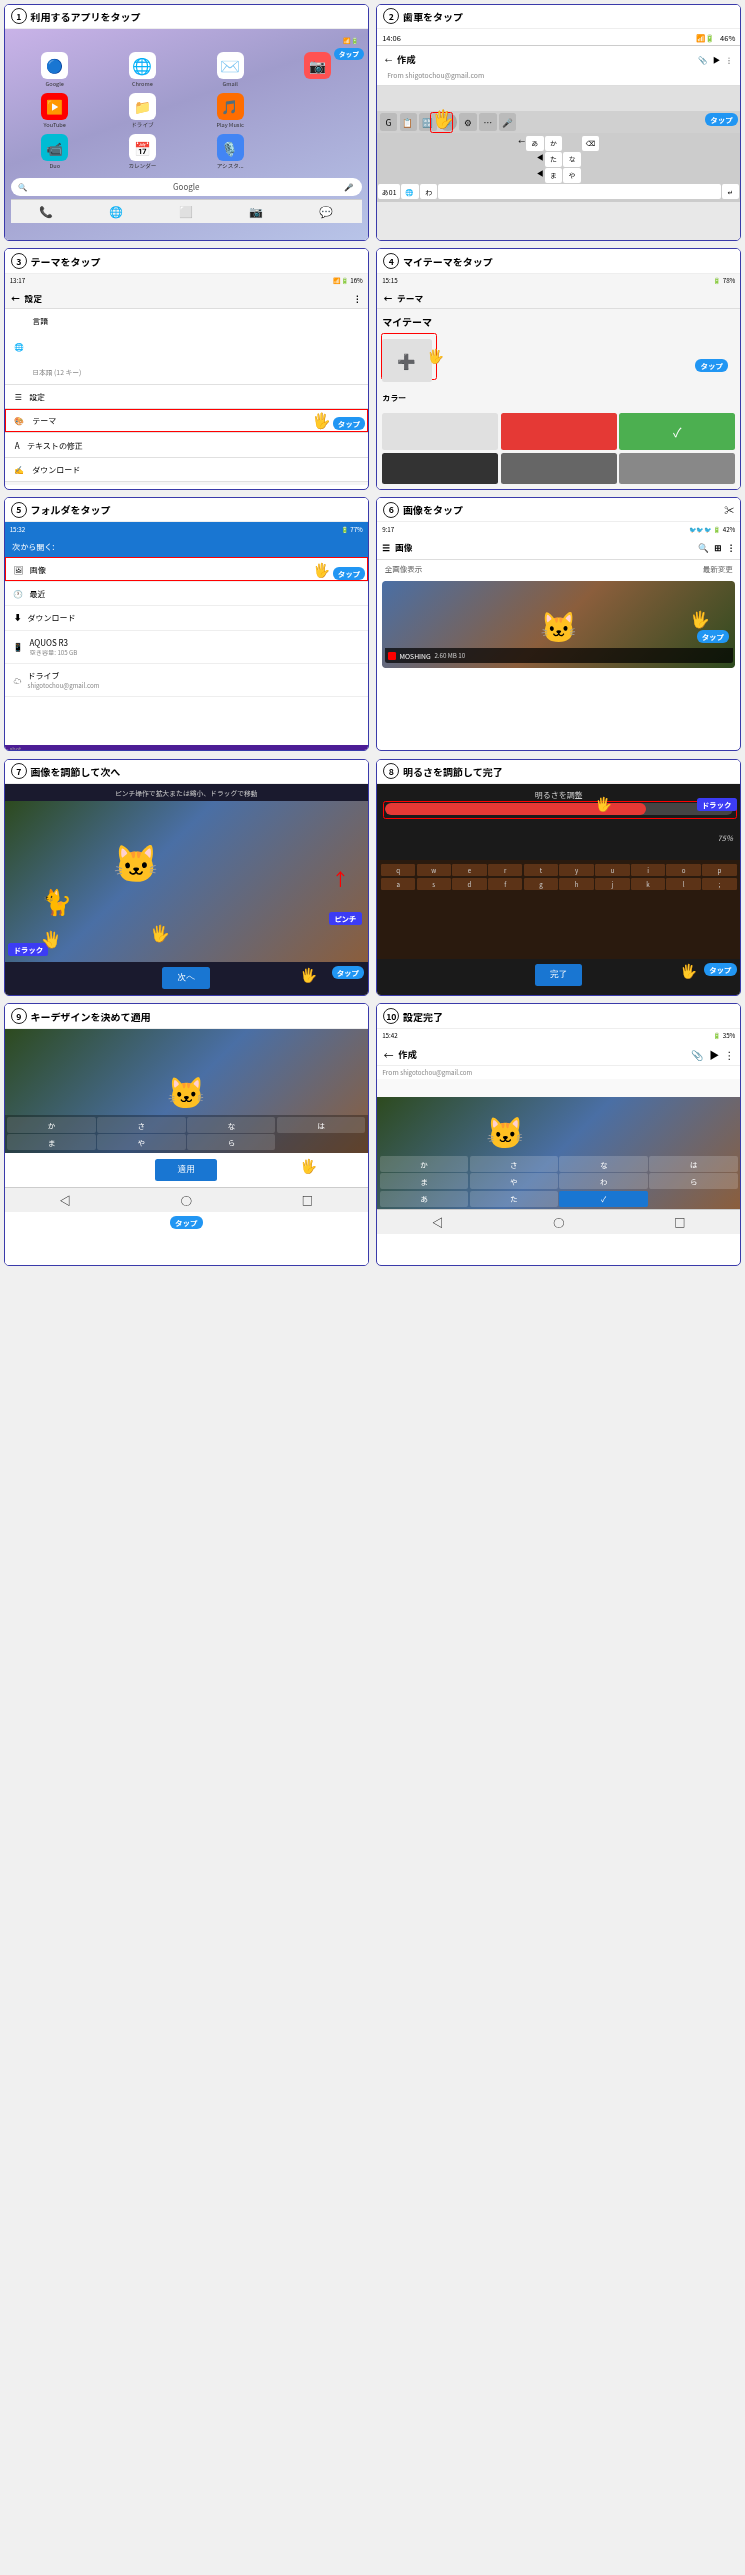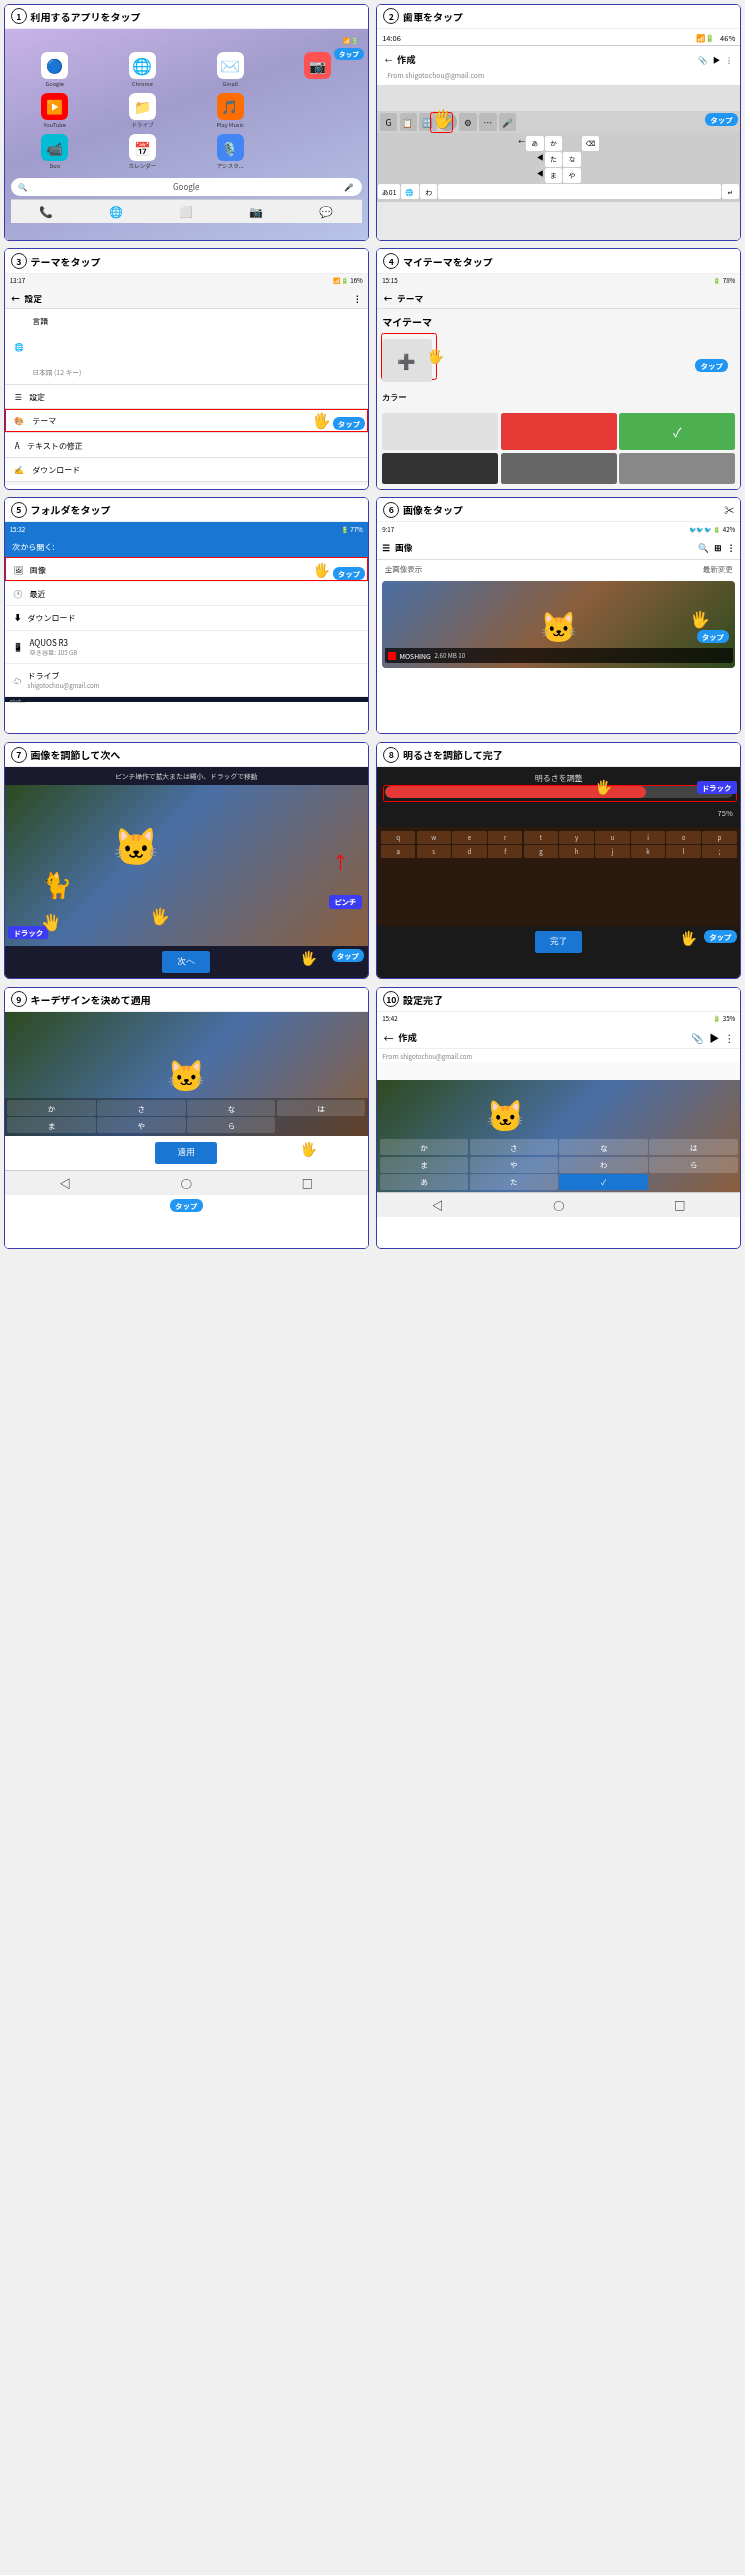--- a/index.html
+++ b/index.html
@@ -517,21 +517,21 @@
         <div style="position:relative;padding:5px;">
           <div class="red-box" style="left:3.7px;top:-1.2px;width:56px;height:47px;"></div>
           <div style="display:flex;gap:3.7px;">
             <div style="width:50px;height:43px;background:#e0e0e0;border-radius:2.5px;display:flex;align-items:center;justify-content:center;font-size:15px;position:relative;">
               ➕
               <div class="hand-cursor" style="right:-12.4px;top:6.2px;font-size:13.7px;">🖐</div>
             </div>
           </div>
           <div class="tap-badge" style="right:12.4px;top:25px;">タップ</div>
         </div>
-        <div style="padding:5px;font-size:8px;font-weight:bold;font-family:Liberation Mono, monospace;">カラー</div>
+        <div style="padding:5px;font-size:8px;font-weight:bold;">カラー</div>
         <div class="theme-grid">
           <div class="theme-card" style="background:#e0e0e0;"></div>
           <div class="theme-card" style="background:#e53935;"></div>
           <div class="theme-card" style="background:#4CAF50;">
             <span style="color:white;font-size:12.4px;">✓</span>
           </div>
           <div class="theme-card" style="background:#333;height:31px;"></div>
           <div class="theme-card" style="background:#666;height:31px;"></div>
           <div class="theme-card" style="background:#888;height:31px;"></div>
         </div>
@@ -575,21 +575,21 @@
             <div style="font-size:6.2px;color:#888;">空き容量: 105 GB</div>
           </div>
         </div>
         <div class="file-item">
           <span>☁</span>
           <div>
             <div>ドライブ</div>
             <div style="font-size:6.2px;color:#888;">shigotochou@gmail.com</div>
           </div>
         </div>
-        <div style="height:5px;background:#0f172a;font-size:5.6px;padding:0 5px;color:#999;">shot...</div>
+        <div style="height:5px;background:#4c1d95;font-size:5.6px;padding:0 5px;color:#999;margin-top:48px;">shot...</div>
       </div>
     </div>
   </div>
 
   <div class="panel">
     <div class="panel-header">
       <span class="step-num">6</span>
       <span>画像をタップ</span>
       <span style="margin-left:auto;font-size:10px;">✂</span>
     </div>
@@ -665,21 +665,21 @@
     </div>
     <div class="panel-content">
       <div class="bright-screen">
         <div style="text-align:center;padding:5px 0 2.5px;font-size:8px;color:#ccc;">明るさを調整</div>
 
         <div style="padding:0 7.5px;position:relative;">
           <div class="red-box" style="left:6.2px;top:-1.2px;width:calc(100% - 10px);height:17.4px;"></div>
           <div style="background:#444;height:12.4px;border-radius:6.2px;position:relative;overflow:hidden;">
             <div style="background:#e53935;width:75%;height:100%;border-radius:6.2px;"></div>
           </div>
-          <div style="text-align:right;font-size:7.5px;color:#ccc;padding:9px 0;">75%</div>
+          <div style="text-align:right;font-size:7.5px;color:#ccc;padding:17px 0;font-style:italic;">75%</div>
           <div class="drag-badge" style="right:3.7px;top:-5px;">ドラック</div>
           <div class="hand-cursor" style="left:60%;top:-10px;font-size:13.7px;">🖐</div>
         </div>
 
         <div style="background:#2a1a0e;padding:2.5px;min-height:99px;position:relative;">
           <div style="display:grid;grid-template-columns:repeat(10,1fr);gap:1.2px;padding:1.2px;">
             <div style="background:#5c3317;color:#ccc;text-align:center;border-radius:1.2px;padding:1.9px 0;font-size:6.2px;">q</div>
             <div style="background:#5c3317;color:#ccc;text-align:center;border-radius:1.2px;padding:1.9px 0;font-size:6.2px;">w</div>
             <div style="background:#5c3317;color:#ccc;text-align:center;border-radius:1.2px;padding:1.9px 0;font-size:6.2px;">e</div>
             <div style="background:#5c3317;color:#ccc;text-align:center;border-radius:1.2px;padding:1.9px 0;font-size:6.2px;">r</div>

